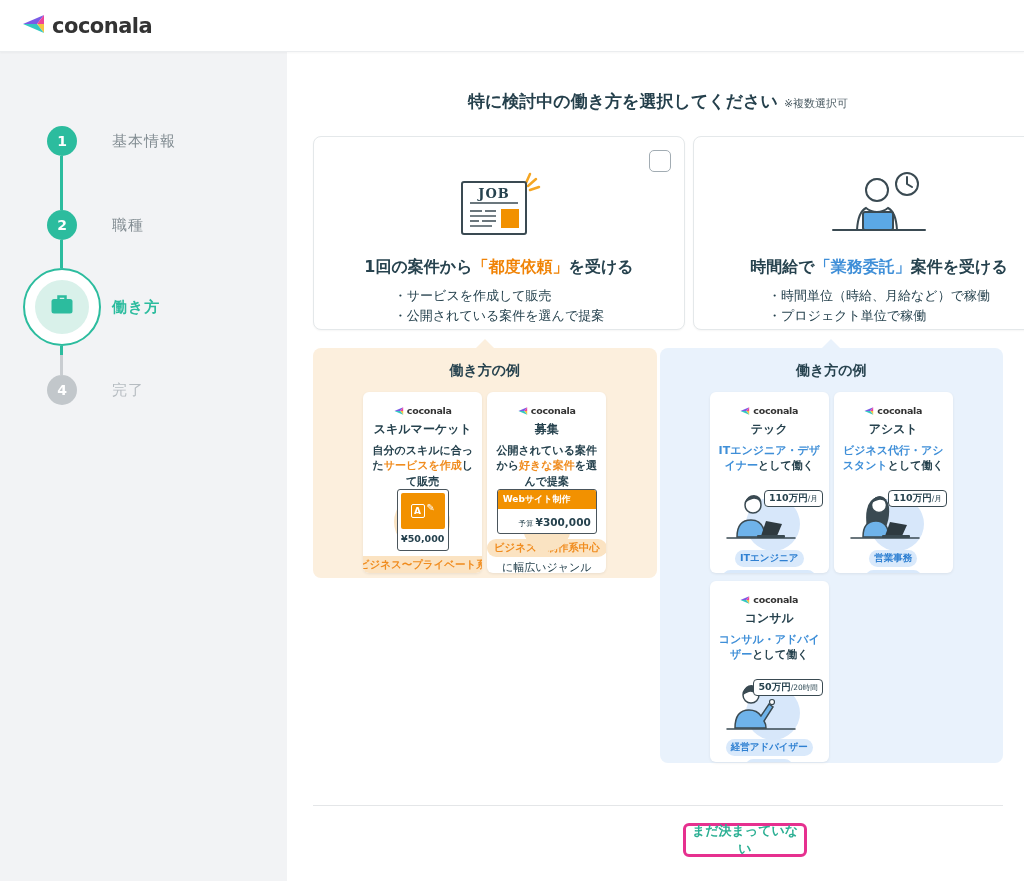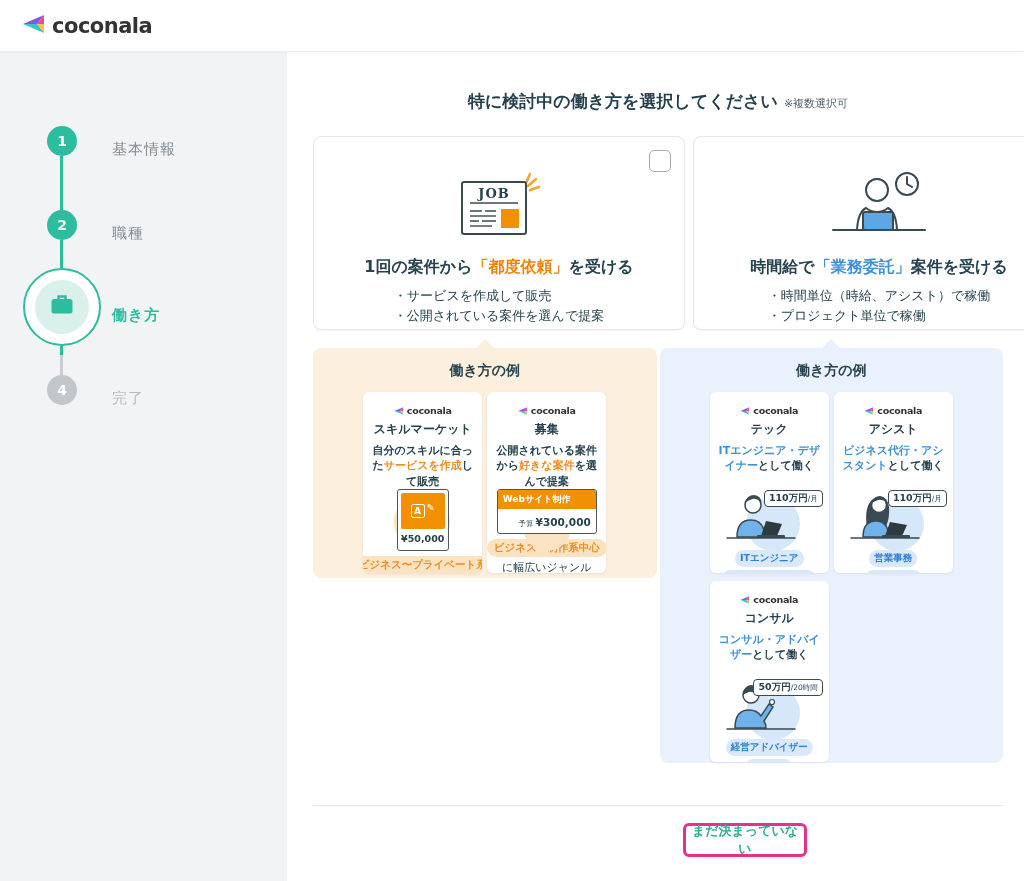--- a/index.html
+++ b/index.html
@@ -20,21 +20,21 @@
                  color:#fff; font-size:14px; font-weight:bold; }
   .step-circle.green { background:#2CBC9E; }
   .step-circle.gray { background:#C2C7CB; }
   .step-big { position:absolute; left:23px; top:216px; width:78px; height:78px; border-radius:50%;
               background:#fff; border:2px solid #2CBC9E; display:flex; align-items:center; justify-content:center; }
   .step-big-inner { width:54px; height:54px; border-radius:50%; background:#D9F1EA;
                     display:flex; align-items:center; justify-content:center; }
   .step-line { position:absolute; left:60px; width:3px; }
   .step-line.green { background:#2CBC9E; }
   .step-line.gray { background:#C9CDD1; }
-  .step-label { position:absolute; left:112px; transform:translateY(-50%); font-size:15px; color:#828C92; letter-spacing:1px;margin-top:8px; }
+  .step-label { position:absolute; left:112px; transform:translateY(-50%); font-size:15px; color:#828C92; letter-spacing:1px; }
   .step-label.active { color:#2CBC9E; font-weight:bold; }
   .step-label.future { color:#B6BCC1; }
 
   
   .main { position:absolute; top:52px; left:287px; right:0; bottom:0; background:#fff; }
   .page-title-row { position:absolute; top:38px; left:26px; width:690px; text-align:center; }
   .page-title { font-size:17px; font-weight:bold; color:#25404C; }
   .page-title-note { font-size:11px; font-weight:normal; color:#4A5A62; margin-left:6px; }
 
   .options-row { position:absolute; top:84px; left:26px; width:752px; display:flex; gap:8px; }
@@ -202,21 +202,21 @@
             <path d="M47,26 a11,11 0 0 1 21,-3 q-3,-7 -10.5,-7 q-8,0 -10.5,10 z" fill="#3A4A52"></path>
             <path d="M38,68 q1,-18 9,-22 q5,4 11,4 q6,0 11,-4 q8,4 9,22 z" fill="#fff" stroke="#3A4A52" stroke-width="2"></path>
             <rect x="44" y="50" width="30" height="18" rx="2" fill="#5BA8E5" stroke="#3A4A52" stroke-width="2"></rect>
             <path d="M14,68 H106" stroke="#3A4A52" stroke-width="2" stroke-linecap="round"></path>
           </svg>
         </div>
         <div class="option-title">
           <span>時間給で</span><span class="q-blue">「業務委託」</span><span>案件を受ける</span>
         </div>
         <div class="option-bullets">
-          <div>・時間単位（時給、アシスト）で稼働</div>
+          <div>・時間単位（時給、月給など）で稼働</div>
           <div>・プロジェクト単位で稼働</div>
         </div>
       </div>
     </div>
 
     <div class="panels-row">
 
       <div class="panel orange">
         <div class="panel-pointer"></div>
         <div class="panel-heading">働き方の例</div>

